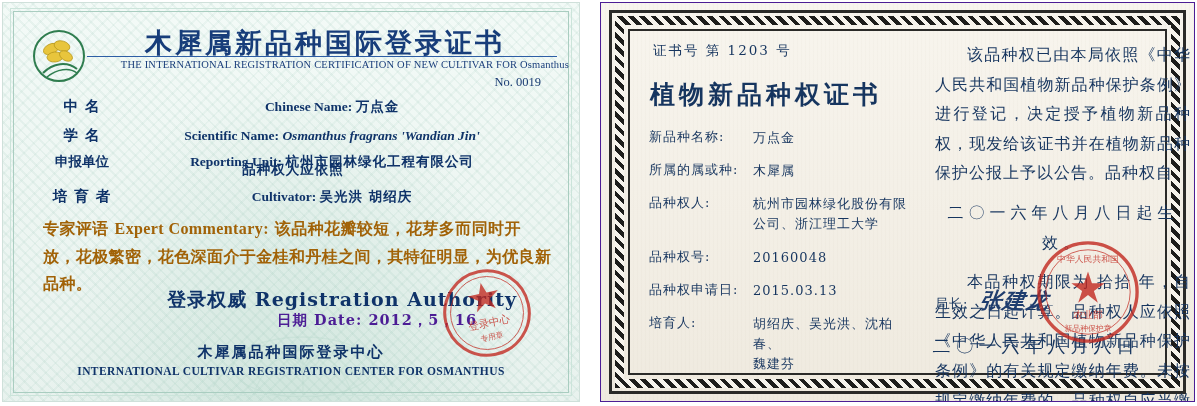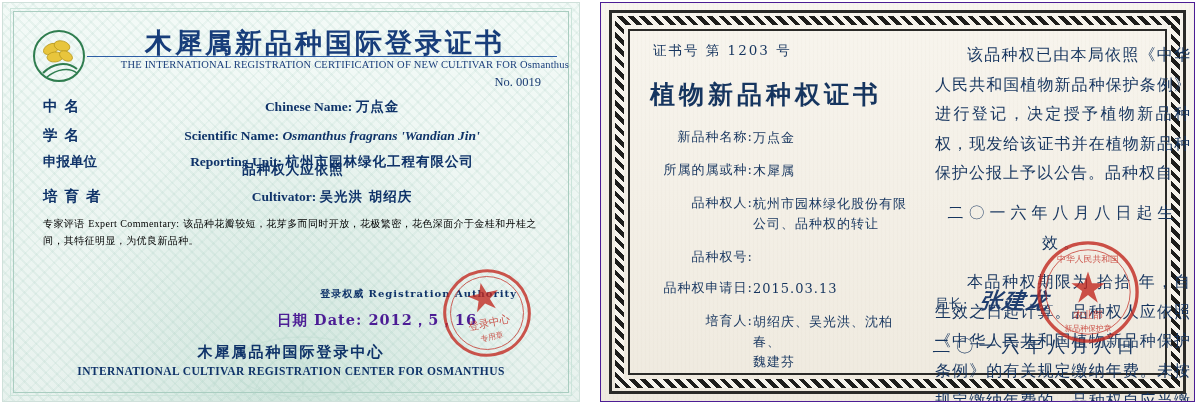--- a/index.html
+++ b/index.html
@@ -116,20 +116,21 @@
     font-size: 13.5px;
     line-height: 1.45;
   }
   .l-label {
     flex: 0 0 78px;
     font-size: 14.5px;
     font-weight: bold;
     letter-spacing: 1px;
     color: #0f3369;
     font-family: "DejaVu Serif", serif;
+    text-align: center;
   }
   .l-label.wide { flex: 0 0 78px; letter-spacing: 0px; font-size: 13.5px;}
   .l-value {
     flex: 1 1 auto;
     font-size: 13.5px;
     font-weight: bold;
     color: #0f3369;
     text-align: center;
   }
   .l-value .it { font-style: italic; }
@@ -144,35 +145,35 @@
     font-weight: bold;
     color: #0f3369;
     font-family: "DejaVu Serif", serif;
     letter-spacing: 1px;
   }
   .l-commentary {
     position: absolute;
     left: 40px;
     top: 212px;
     width: 510px;
-    font-size: 10px;
-    font-weight: normal;
-    color: #000000;
+    font-size: 16px;
+    font-weight: bold;
+    color: #a16207;
     line-height: 1.72;
     font-family: "DejaVu Serif", serif;
     letter-spacing: 0.4px;
   }
   .l-commentary .enlabel {
     font-family: "Liberation Serif", serif;
   }
   .l-auth {
     position: absolute;
     right: 62px;
     top: 284px;
-    font-size: 10px;
+    font-size: 19px;
     font-weight: bold;
     color: #0f3369;
     font-family: "DejaVu Serif", serif;
     letter-spacing: 1px;
   }
   .l-date {
     position: absolute;
     right: 102px;
     top: 308px;
     font-size: 14.5px;
@@ -284,21 +285,21 @@
   .r-field {
     display: flex;
     align-items: flex-start;
     margin-bottom: 13px;
     font-size: 13px;
     color: #16355f;
     letter-spacing: 1px;
   }
   .r-fkey {
     flex: 0 0 104px;
-    text-align: right;
+    text-align: left;
     white-space: nowrap;
   }
   .r-fval {
     flex: 1 1 auto;
     line-height: 1.55;
   }
   .r-fval .line2 { display: block; }
   .r-right-col {
     position: absolute;
     left: 300px;
@@ -482,25 +483,26 @@
           <span class="r-fval">万点金</span>
         </div>
         <div class="r-field">
           <span class="r-fkey">所属的属或种:</span>
           <span class="r-fval">木犀属</span>
         </div>
         <div class="r-field">
           <span class="r-fkey">品种权人:</span>
           <span class="r-fval">
             <span>杭州市园林绿化股份有限</span>
-            <span class="line2">公司、品种权的转让</span>
+            <span class="line2">公司、浙江理工大学</span>
           </span>
         </div>
         <div class="r-field">
           <span class="r-fkey">品种权号:</span>
+          <span class="r-fval">20160048</span>
         </div>
         <div class="r-field">
           <span class="r-fkey">品种权申请日:</span>
           <span class="r-fval">2015.03.13</span>
         </div>
         <div class="r-field">
           <span class="r-fkey">培育人:</span>
           <span class="r-fval">
             <span>胡绍庆、吴光洪、沈柏春、</span>
             <span class="line2">魏建芬</span>

